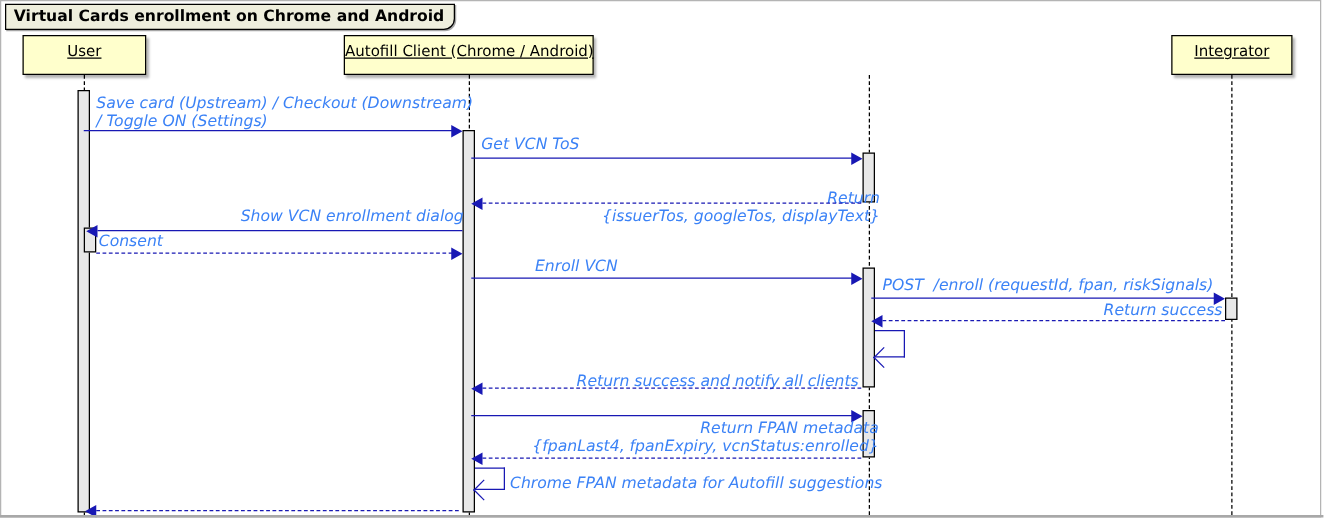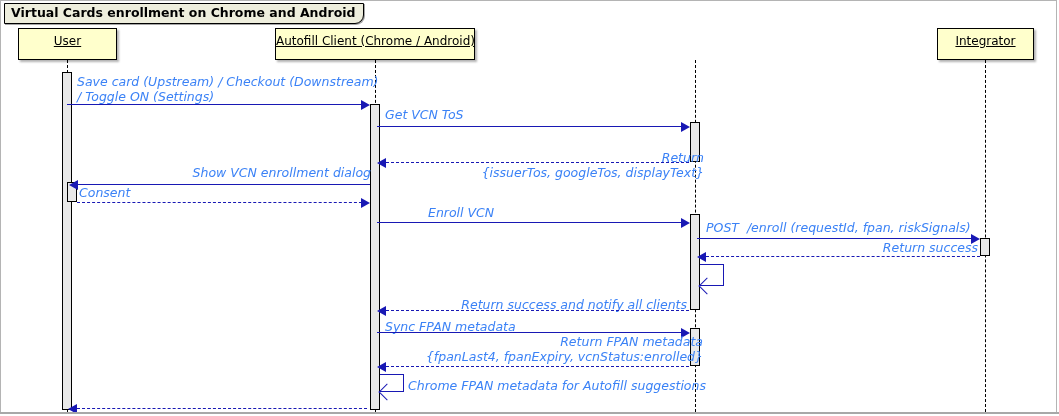--- a/index.html
+++ b/index.html
@@ -193,21 +193,20 @@
   <div class="msg-line dashed" style="left:706px; top:256px; width:274px;"></div>
   <div class="arrow-head left" style="left:697px; top:252px;"></div>
 
   <div class="selfmsg" style="left:700px; top:264px; height:22px;"></div>
   <div class="selfmsg-arrow" style="left:701px; top:280px;"></div>
 
   <div class="msg-label right-align" style="left:385px; top:297px; width:302px;">Return success and notify all clients</div>
   <div class="msg-line dashed" style="left:386px; top:310px; width:303px;"></div>
   <div class="arrow-head left" style="left:377px; top:306px;"></div>
 
-  <div class="msg-label" style="left:385px; top:319px; width:300px;">Sync FPAN metadata</div>
   <div class="msg-line" style="left:377px; top:332px; width:310px;"></div>
   <div class="arrow-head right" style="left:681px; top:328px;"></div>
 
   <div class="msg-label right-align" style="left:385px; top:334px; width:318px;">Return FPAN metadata
 {fpanLast4, fpanExpiry, vcnStatus:enrolled}</div>
   <div class="msg-line dashed" style="left:386px; top:366px; width:303px;"></div>
   <div class="arrow-head left" style="left:377px; top:362px;"></div>
 
   <div class="selfmsg" style="left:380px; top:374px; height:18px;"></div>
   <div class="selfmsg-arrow" style="left:381px; top:386px;"></div>

